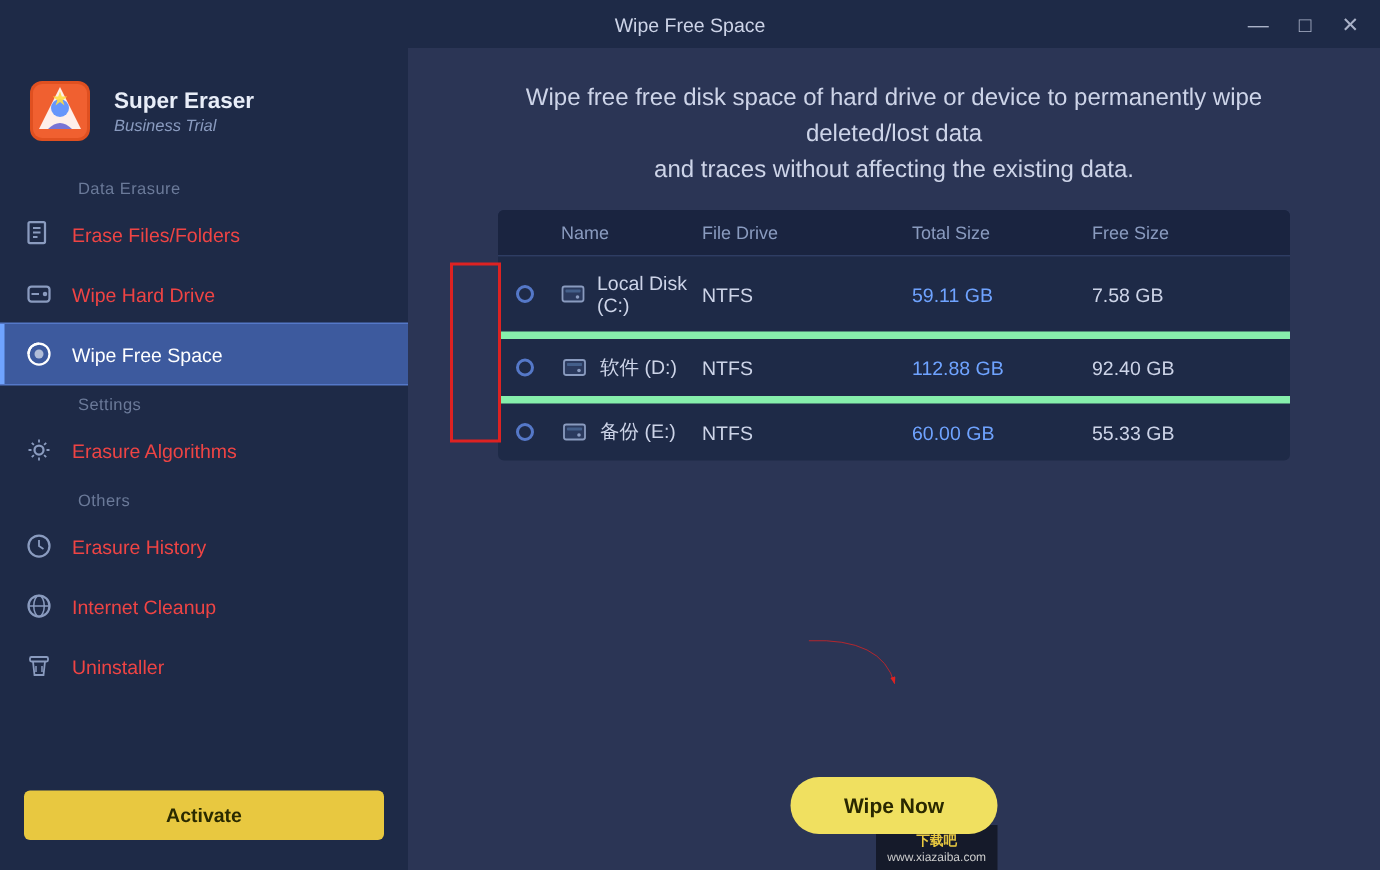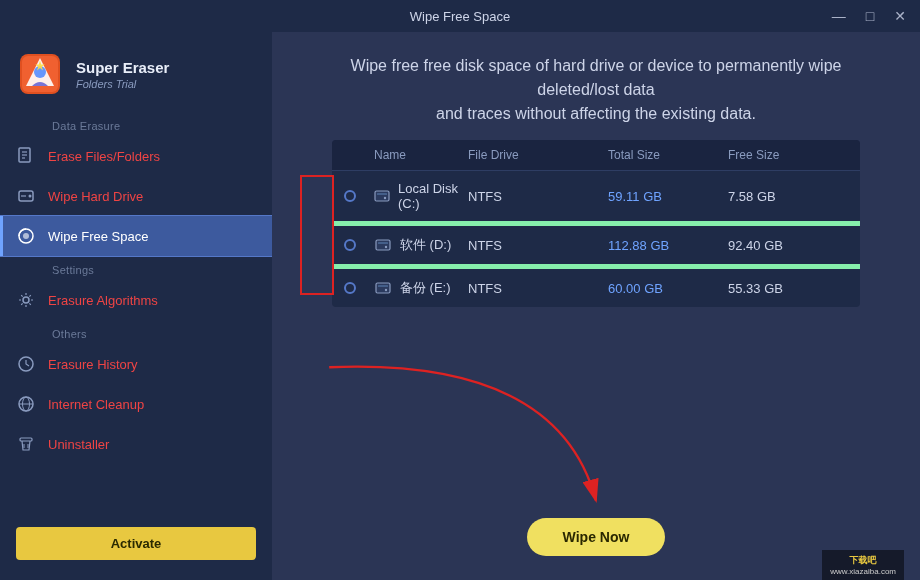--- a/index.html
+++ b/index.html
@@ -139,20 +139,21 @@
       text-align: center;
     }
 
     
     .content {
       flex: 1;
       background: #2b3555;
       display: flex;
       flex-direction: column;
       overflow: hidden;
+      align-items: center;
     }
 
     .content-header {
       padding: 22px 40px 14px 40px;
       text-align: center;
     }
     .content-title {
       color: #cdd4e8;
       font-size: 16px;
       font-weight: 500;
@@ -251,21 +252,21 @@
       border-radius: 20px;
       padding: 11px 36px;
       cursor: pointer;
       position: relative;
       z-index: 2;
     }
 
     
     .watermark {
       position: absolute;
-      right: 16px;
+      right: 0;
       bottom: 0;
       background: rgba(0,0,0,0.5);
       padding: 4px 8px;
       display: flex;
       flex-direction: column;
       align-items: center;
     }
     .watermark-top {
       color: #e8c840;
       font-size: 9px;
@@ -298,21 +299,21 @@
           <rect x="6" y="6" width="36" height="36" rx="6" fill="#f06030"></rect>
           <polygon points="24,8 38,36 10,36" fill="#ffffff" opacity="0.9"></polygon>
           <circle cx="24" cy="22" r="6" fill="#4080ff" opacity="0.8"></circle>
           <path d="M16 36 Q24 28 32 36" fill="#4040cc" opacity="0.7"></path>
 
           <polygon points="24,10 26,16 32,16 27,20 29,26 24,22 19,26 21,20 16,16 22,16" fill="#ffdd44" opacity="0.9" transform="scale(0.6) translate(16,8)"></polygon>
         </svg>
       </div>
       <div class="app-title-block">
         <div class="app-name">Super Eraser</div>
-        <div class="app-subtitle">Folders Trial</div>
+        <div class="app-subtitle">Business Trial</div>
       </div>
     </div>
 
     <div class="section-label">Data Erasure</div>
 
     <div class="sidebar-item">
       <div class="item-icon">
         <svg width="18" height="18" viewBox="0 0 18 18" fill="none">
           <rect x="2" y="1" width="11" height="14" rx="1" stroke="#8a9bbf" stroke-width="1.5" fill="none"></rect>
           <line x1="5" y1="5" x2="10" y2="5" stroke="#8a9bbf" stroke-width="1.2"></line>

